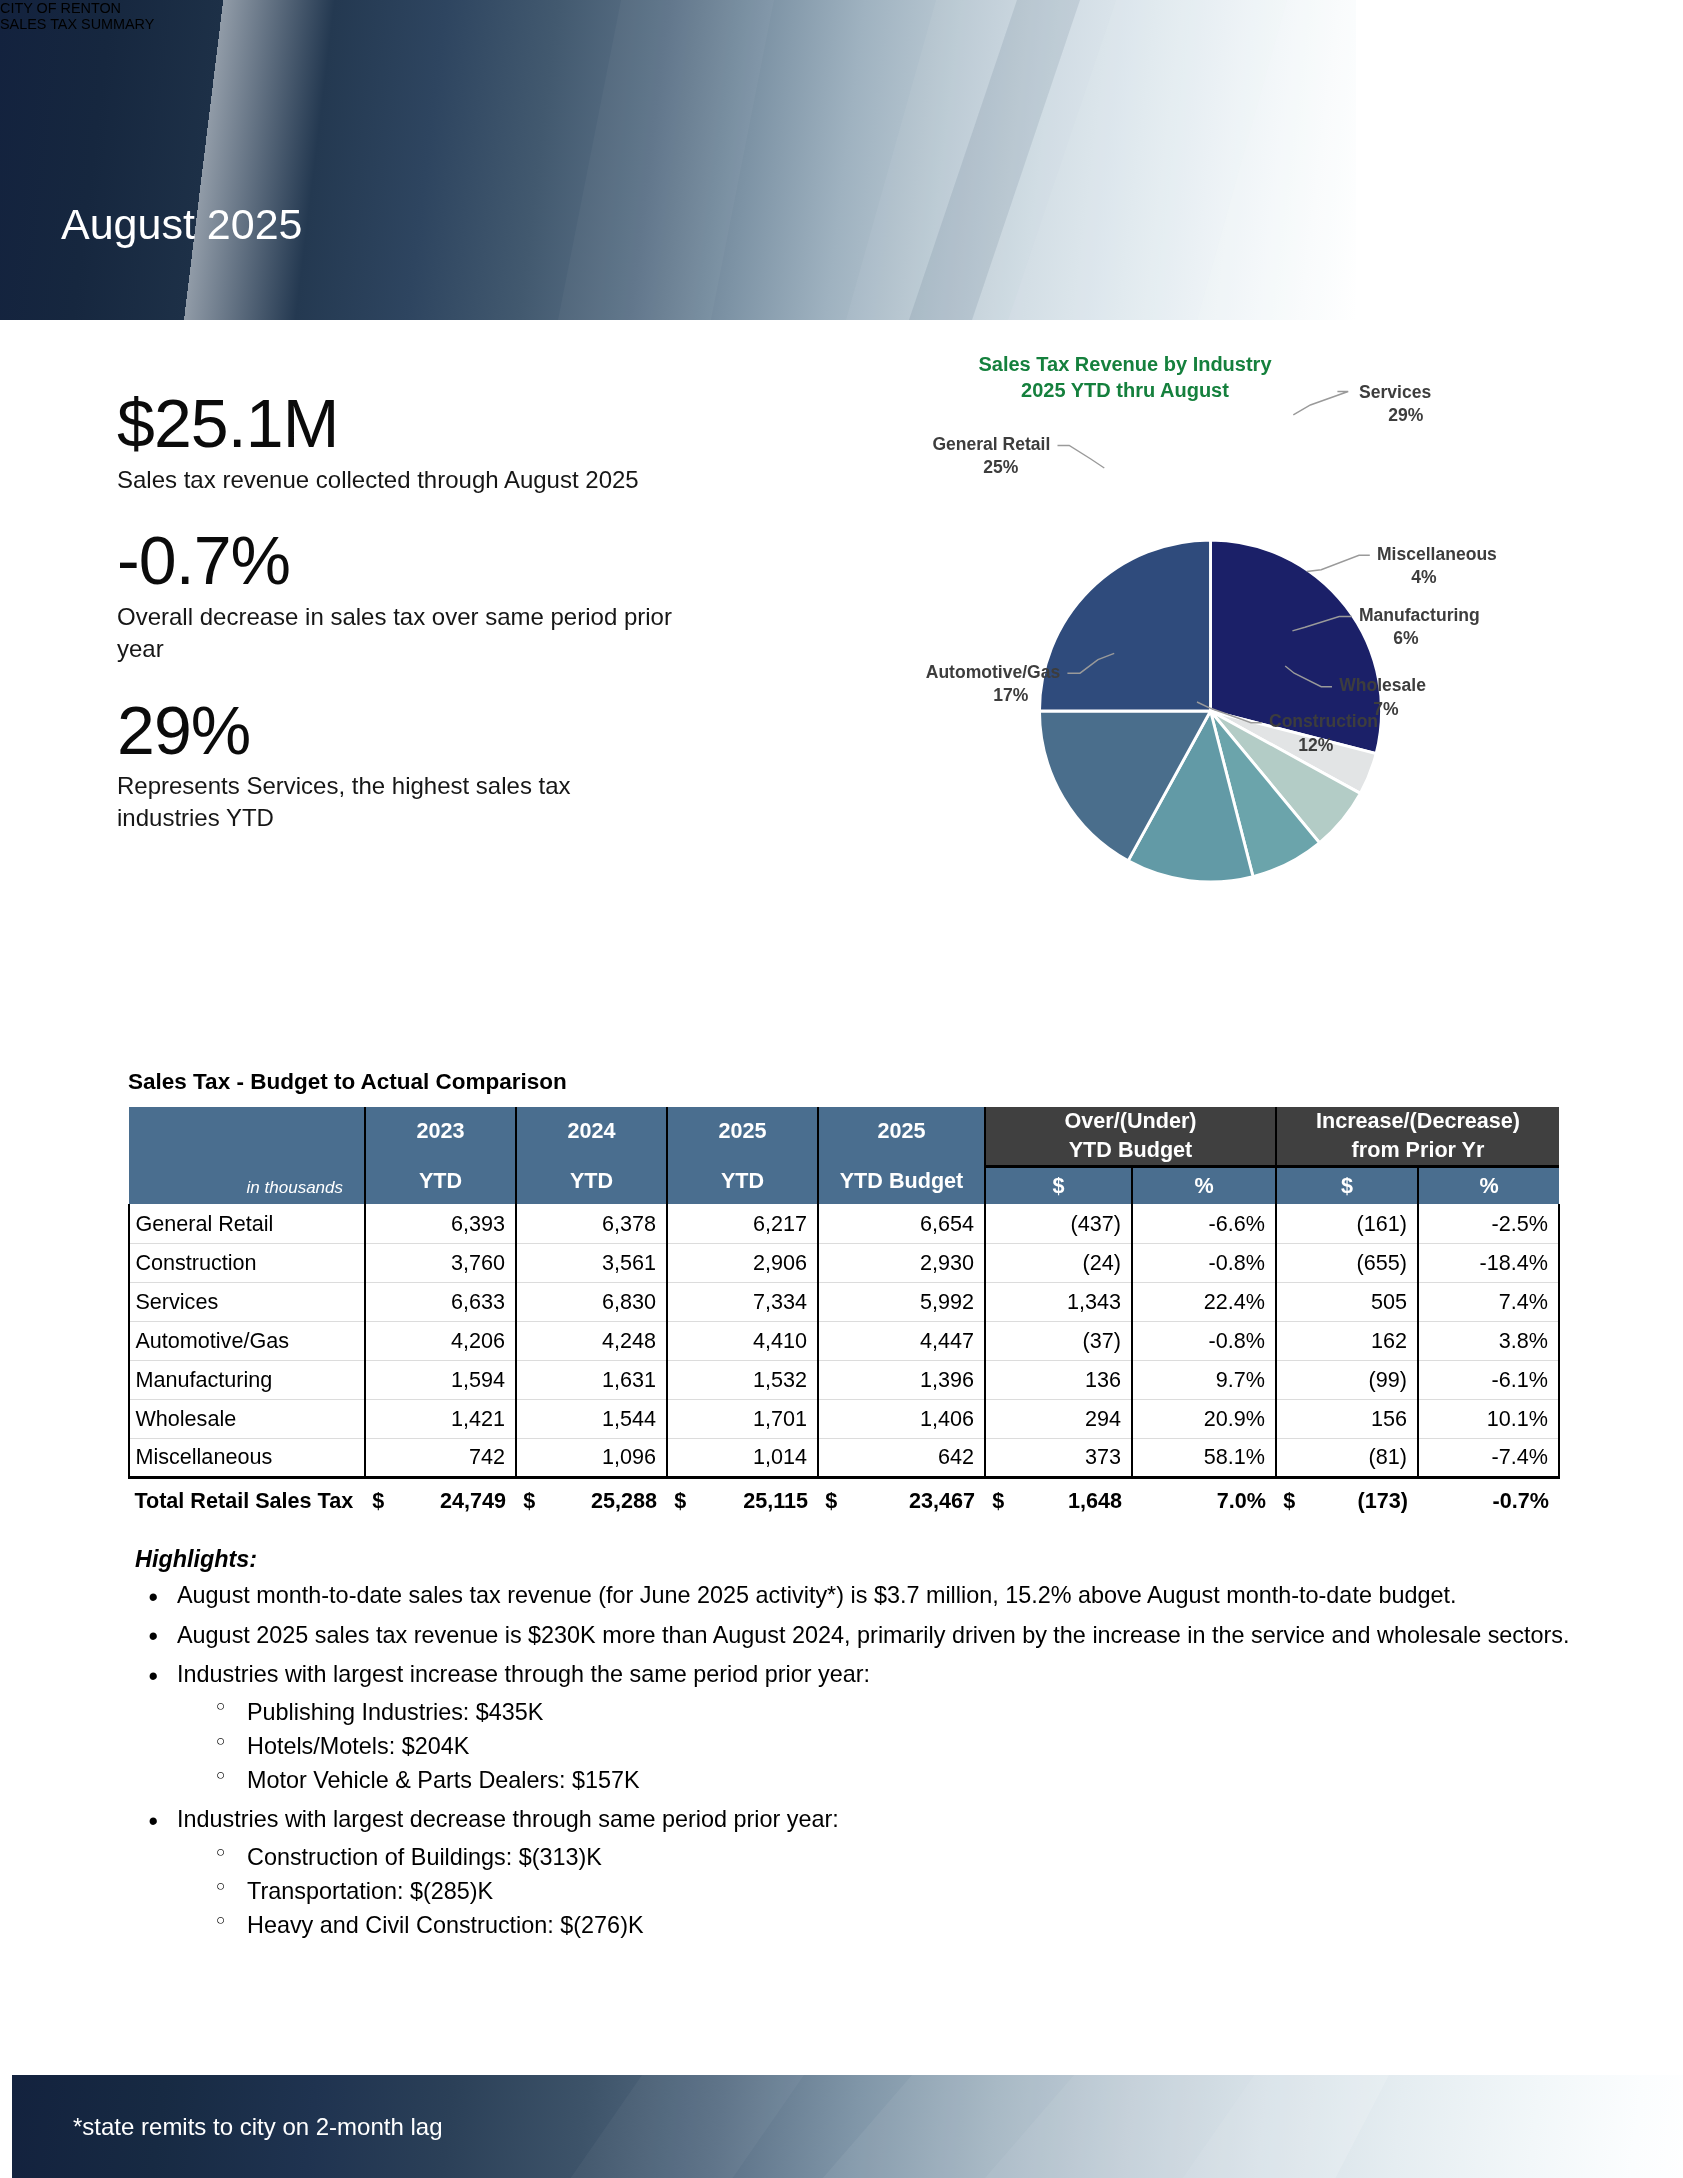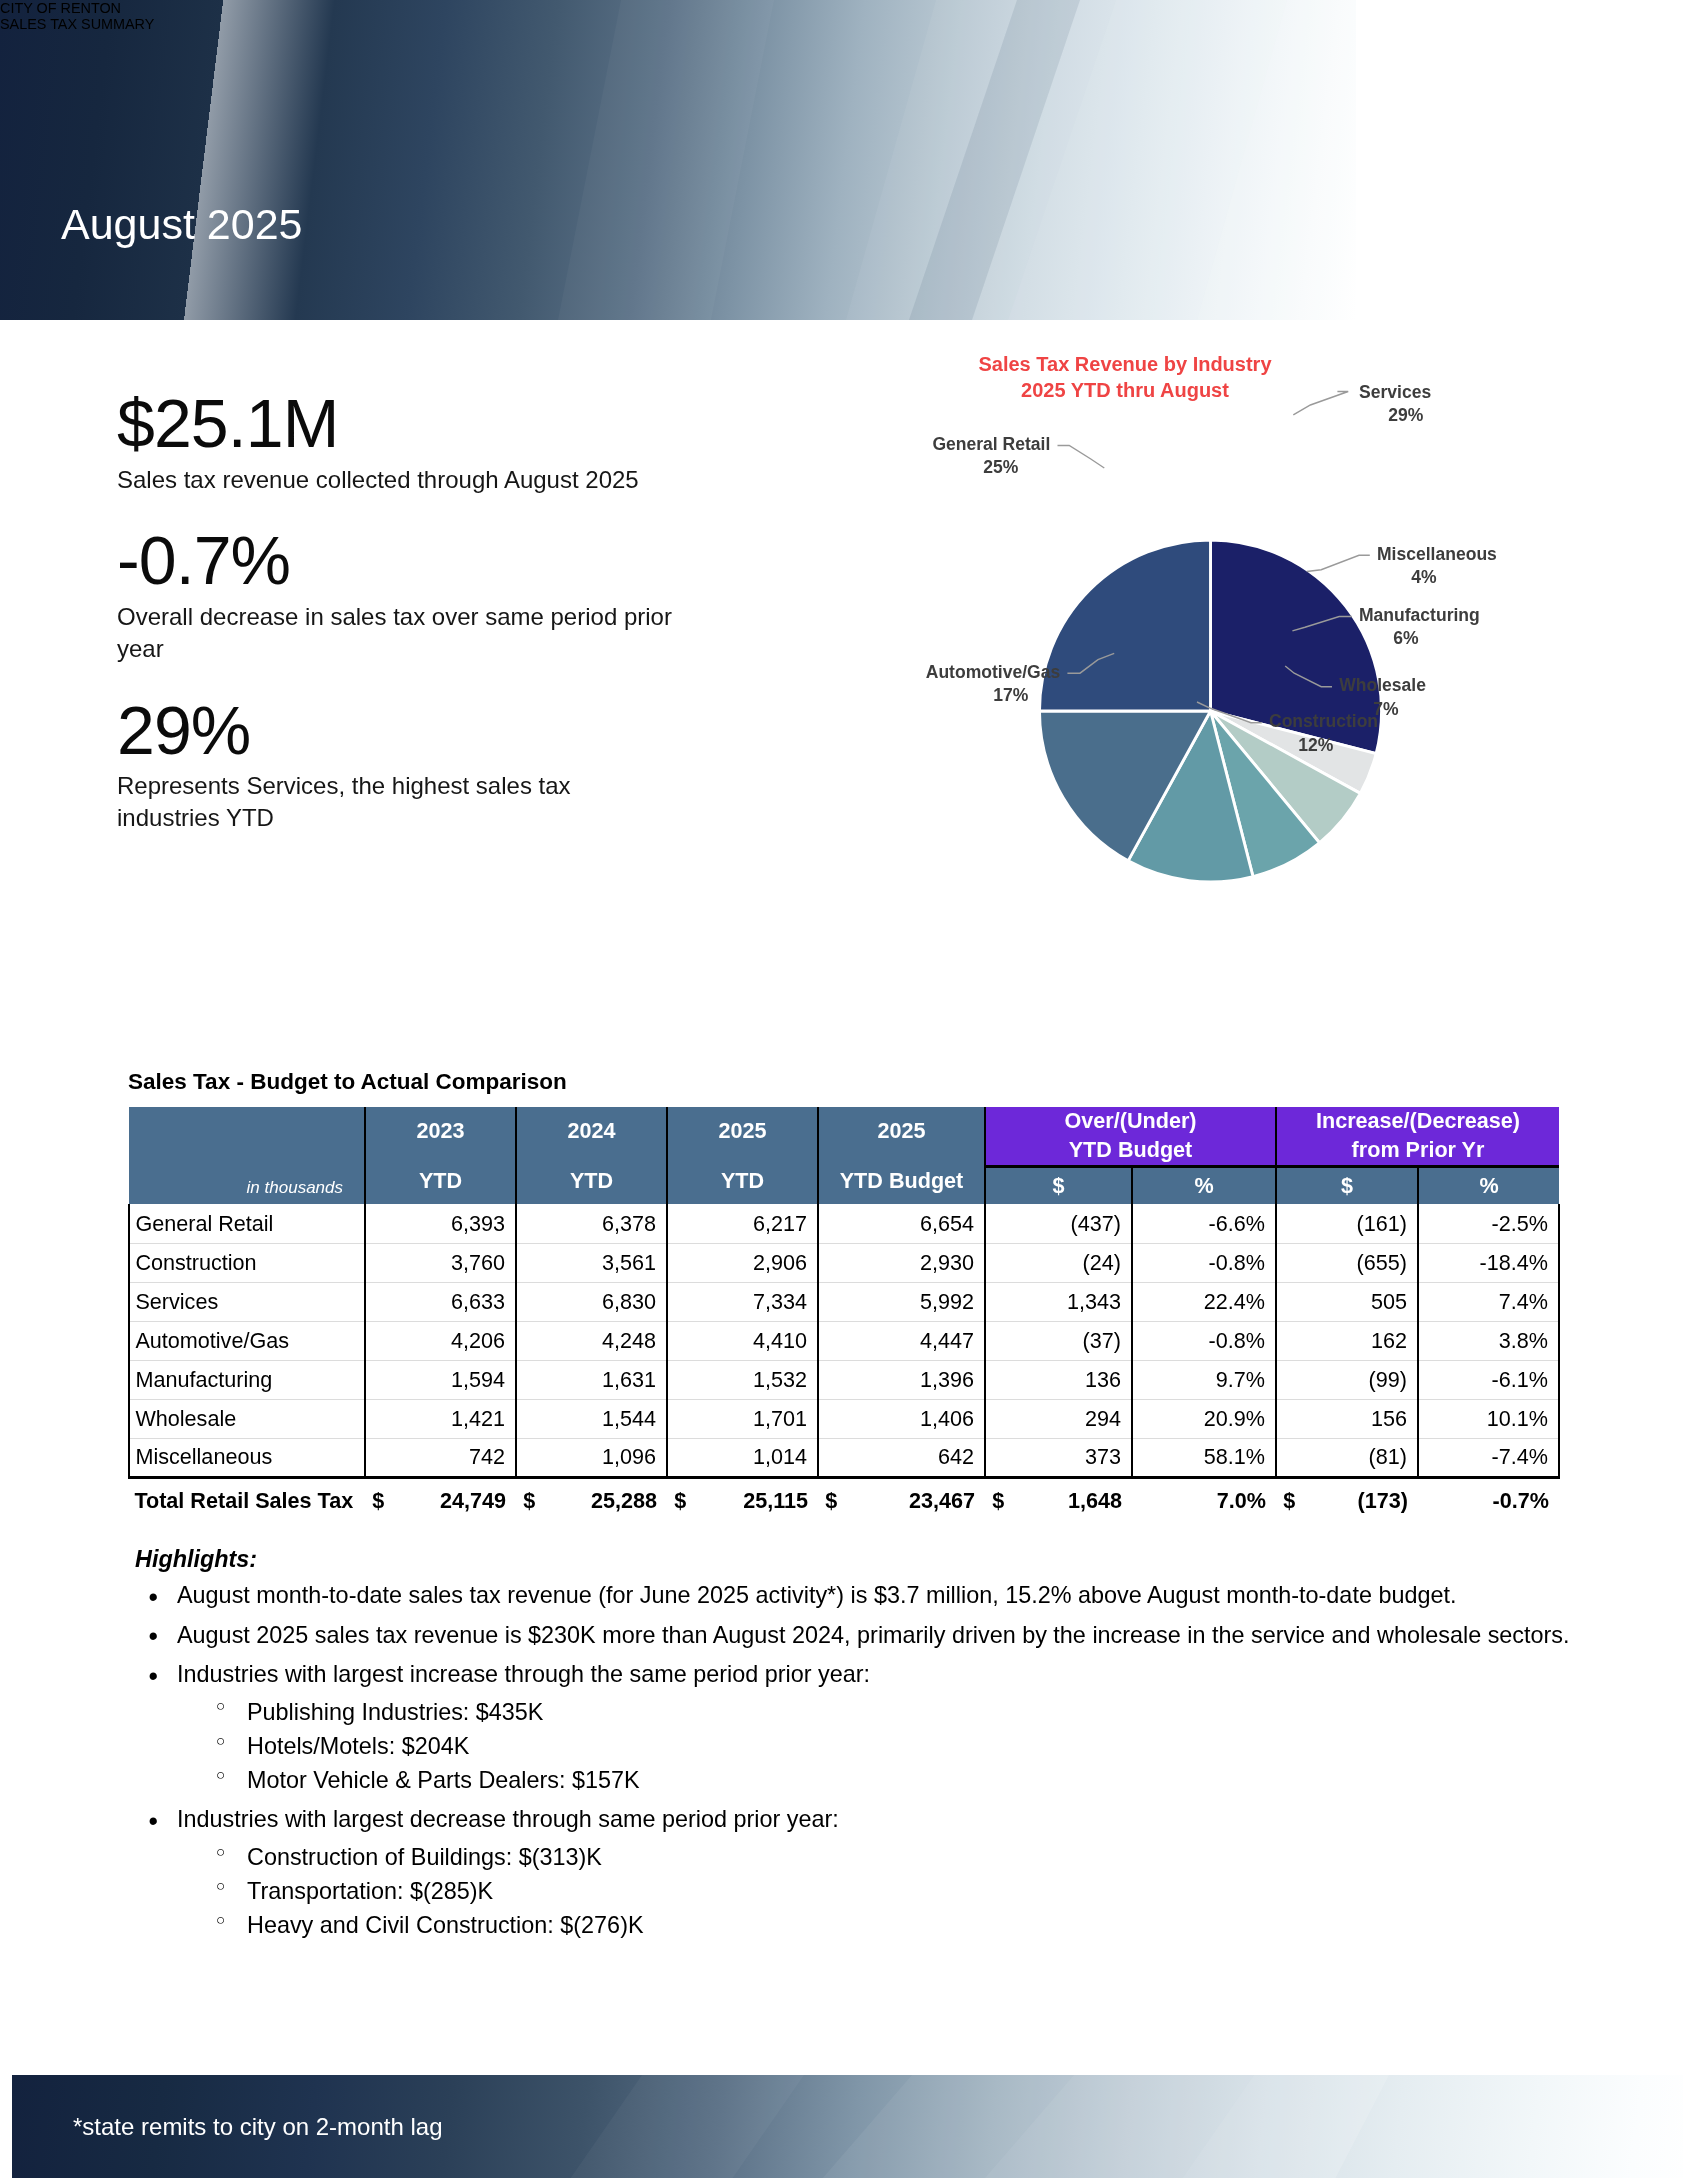--- a/index.html
+++ b/index.html
@@ -55,21 +55,21 @@
   .kpi-desc {
     font-size:24px; font-weight:400; color:#161616;
     line-height:1.32; margin-top:5.4px; max-width:558px;
   }
   .kpi-block + .kpi-block { margin-top:31px; }
 
   
   .chart-wrap { position:absolute; left:810px; top:351px; width:864px; height:684px; }
   .chart-title {
     position:absolute; left:0; top:0; width:630px; text-align:center;
-    font-size:20px; font-weight:700; color:#ef4444; line-height:1.32;
+    font-size:20px; font-weight:700; color:#15803d; line-height:1.32;
   }
   .chart-svg { position:absolute; left:-9px; top:0; }
   .pie-label {
     font-family:"Liberation Sans", sans-serif;
     font-size:19.5px; font-weight:700; fill:#3d3d3d;
   }
 
   
   .table-sect { position:absolute; left:128px; top:1067px; width:1431px; }
   .tbl-title { font-size:22.5px; font-weight:700; color:#000; line-height:1.34; }
@@ -78,21 +78,21 @@
     table-layout:fixed; font-size:21.6px;
   }
   table.fin th, table.fin td { padding:0; }
   .hdr-cell {
     background:#4a6e8f; color:#ffffff; font-weight:700;
     text-align:center; vertical-align:middle;
     border-right:2.3px solid #000; line-height:1.3;
   }
   .hdr-cell.first { border-right:2.3px solid #000; }
   .grp-cell {
-    background:#6d28d9; color:#ffffff; font-weight:700;
+    background:#404040; color:#ffffff; font-weight:700;
     text-align:center; vertical-align:middle; line-height:1.34;
     border-right:2.3px solid #000; border-bottom:3.2px solid #000;
   }
   .grp-cell.last { border-right:none; }
   .sub-cell {
     background:#4a6e8f; color:#ffffff; font-weight:700;
     text-align:center; vertical-align:middle;
     border-right:2.3px solid #000; height:38px;
   }
   .sub-cell.last { border-right:none; }

